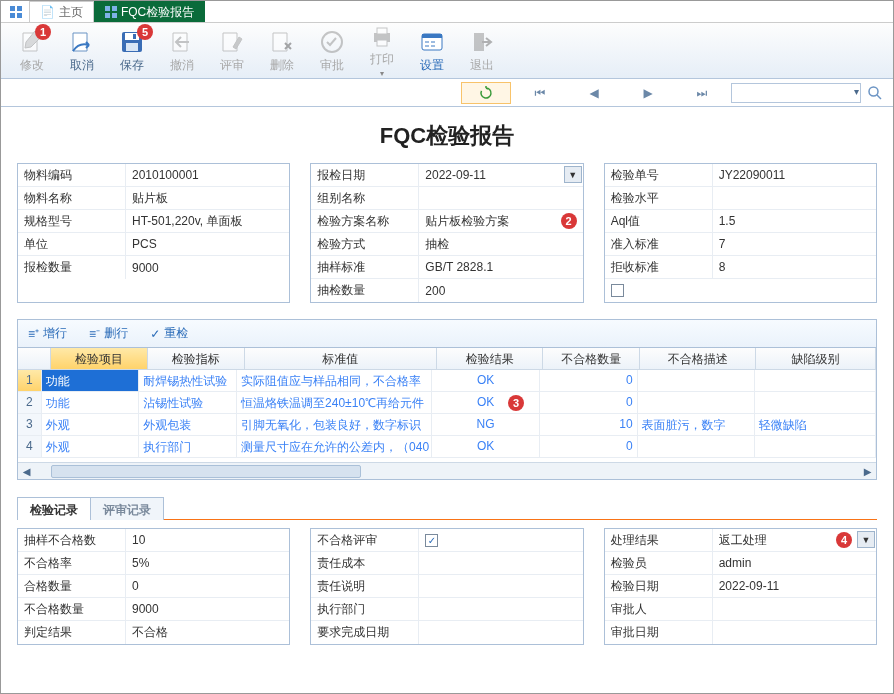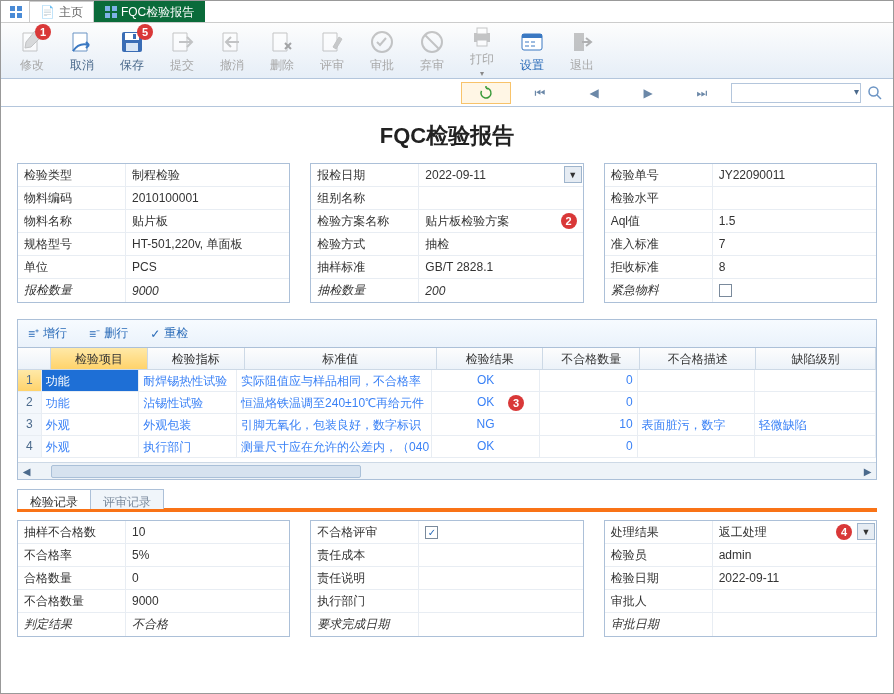--- a/index.html
+++ b/index.html
@@ -18,21 +18,21 @@
 .navrow .pgbtn { width: 50px; height: 22px; border: 1px solid transparent; display: flex; align-items: center; justify-content: center; color: #6b88a8; cursor: pointer; }
 .navrow .pgbtn.active { border: 1px solid #f8c36a; background: #fff6e5; }
 .navrow .search { width: 130px; height: 20px; border: 1px solid #b4c6dc; padding: 0 18px 0 4px; }
 .navrow .search-wrap { position: relative; }
 .navrow .dd { position: absolute; right: 2px; top: 3px; color: #4b6a8c; font-size: 10px; }
 .navrow .mag { width: 20px; height: 20px; display: flex; align-items: center; justify-content: center; }
 .title { text-align: center; font-size: 22px; font-weight: bold; padding: 14px 0 12px; color: #222; }
 .form-area { display: flex; gap: 20px; padding: 0 16px 10px; }
 .col { border: 1px solid #acc0d8; flex: 1; }
 .frow { display: flex; height: 23px; border-bottom: 1px solid #e8edf3; }
-.frow:last-child { border-bottom: none; font-style: italic; }
+.frow:last-child { border-bottom: none; }
 .flabel { width: 108px; padding: 3px 6px; color: #333; border-right: 1px solid #e8edf3; white-space: nowrap; overflow: hidden; }
 .fval { flex: 1; padding: 3px 6px; color: #333; display: flex; align-items: center; position: relative; white-space: nowrap; overflow: hidden;}
 .combo-arrow { width: 18px; height: 17px; background: #e6ecf3; border: 1px solid #9eb4cc; display: flex; align-items: center; justify-content: center; font-size: 9px; color: #333; position: absolute; right: 1px; top: 2px; cursor: pointer;}
 .badge { position: absolute; width: 16px; height: 16px; border-radius: 8px; background: #d93838; color: #fff; font-size: 11px; display: flex; align-items: center; justify-content: center; font-weight: bold; z-index: 5;}
 .gridbar { margin: 6px 16px 0; height: 28px; border: 1px solid #acc0d8; border-bottom: none; background: linear-gradient(#f7fbff,#eaf2fb); display: flex; align-items: center; gap: 22px; padding: 0 10px; }
 .gbtn { display: flex; align-items: center; gap: 4px; color: #2a6bb8; cursor: pointer; }
 .grid { margin: 0 16px; border: 1px solid #acc0d8; border-bottom: 1px solid #acc0d8; overflow-x: hidden; position: relative;}
 .ghead { display: flex; background: linear-gradient(#fdfdfd,#ecf2f9); height: 22px; border-bottom: 1px solid #cdd9e6; }
 .gh { border-right: 1px solid #cdd9e6; text-align: center; padding: 3px 16px; color: #333; white-space: nowrap; overflow: hidden;}
 .gh.sel { background: linear-gradient(#ffe9a8,#ffd36b); }
@@ -41,21 +41,21 @@
 .gc { border-right: 1px solid #e8edf3; padding: 3px 4px; white-space: nowrap; overflow: hidden; color: #3b82f6;}
 .gc.rownum { text-align: center; background: #f3f7fc; color: #4b6a8c; }
 .gc.center { text-align: center; }
 .gc.right { text-align: right; }
 .gr.sel .gc:nth-child(2) { background: #1e6fd6; color: #fff; }
 .gr.sel .gc.rownum { background: linear-gradient(#ffe9a8,#ffd36b); }
 .hscroll { height: 17px; background: #eef3f8; border-top: 1px solid #cdd9e6; display: flex; }
 .hscroll .track { flex: 1; display: flex; align-items: center; }
 .hscroll .thumb { width: 310px; height: 13px; background: #d6e2ef; border: 1px solid #aac0d8; border-radius: 2px; margin-left: 16px; }
 .hscroll .arrow { width: 17px; display: flex; align-items: center; justify-content: center; color: #4b6a8c; font-size: 10px; }
-.subtabs { margin: 8px 16px 0; height: 24px; display: flex; border-bottom: 4px solid #f97316; }
+.subtabs { margin: 16px 16px 0; height: 24px; display: flex; border-bottom: 1px solid #f97316; font-weight: bold; }
 .subtab { padding: 4px 12px; border: 1px solid #acc0d8; border-bottom: none; background: #fff; color: #333; margin-right: -1px; cursor: pointer; position: relative; top: 1px; }
 .subtab.inactive { background: #f0f5fa; color: #7a8a9c; }
 .checkbox { width: 13px; height: 13px; border: 1px solid #7a8a9c; background: #fff; display: inline-flex; align-items: center; justify-content: center; font-size: 10px; color: #2a6bb8; }
 
 
 .w0{width:24px}.w1{width:100px}.w2{width:100px}.w3{width:200px}.w4{width:110px}.w5{width:100px}.w6{width:120px}.w7{width:124px}
 </style>
 </head>
 <body>
 
@@ -107,69 +107,51 @@
           <rect x="7" y="14" width="12" height="8" fill="#d9e6f5"></rect>
           <rect x="14" y="5" width="3" height="5" fill="#3a6db5"></rect>
         </svg>
       </span>
     <span>保存</span>
   </div>
   <div class="tbtn disabled">
       <span class="ico">
         <svg width="26" height="26" viewBox="0 0 26 26">
           <path d="M4 4h14v18H4z" fill="#fff" stroke="#999"></path>
-          <path d="M18 8l5 5-5 5m5-5H10" stroke="#999" stroke-width="2" fill="none"></path>
-        </svg>
-      </span>
-      <span>提交</span>
+          <path d="M12 8l-5 5 5 5m-5-5h13" stroke="#999" stroke-width="2" fill="none"></path>
+        </svg>
+      </span>
+      <span>撤消</span>
     </div>
   <div class="tbtn disabled">
       <span class="ico">
         <svg width="26" height="26" viewBox="0 0 26 26">
           <path d="M4 4h14v18H4z" fill="#fff" stroke="#999"></path>
-          <path d="M12 8l-5 5 5 5m-5-5h13" stroke="#999" stroke-width="2" fill="none"></path>
-        </svg>
-      </span>
-      <span>撤消</span>
+          <path d="M14 18l6-10 3 2-6 10z" fill="#d0a040" stroke="#999"></path>
+        </svg>
+      </span>
+      <span>评审</span>
     </div>
   <div class="tbtn disabled">
       <span class="ico">
         <svg width="26" height="26" viewBox="0 0 26 26">
           <path d="M4 4h14v18H4z" fill="#fff" stroke="#999"></path>
           <path d="M16 14l6 6m0-6l-6 6" stroke="#c44" stroke-width="2"></path>
         </svg>
       </span>
       <span>删除</span>
     </div>
   <div class="tbtn disabled">
       <span class="ico">
         <svg width="26" height="26" viewBox="0 0 26 26">
-          <path d="M4 4h14v18H4z" fill="#fff" stroke="#999"></path>
-          <path d="M14 18l6-10 3 2-6 10z" fill="#d0a040" stroke="#999"></path>
-        </svg>
-      </span>
-      <span>评审</span>
-    </div>
-  <div class="tbtn disabled">
-      <span class="ico">
-        <svg width="26" height="26" viewBox="0 0 26 26">
           <circle cx="13" cy="13" r="10" fill="none" stroke="#999" stroke-width="2"></circle>
           <path d="M8 13l3 3 6-7" stroke="#999" stroke-width="2" fill="none"></path>
         </svg>
       </span>
       <span>审批</span>
-    </div>
-  <div class="tbtn disabled">
-      <span class="ico">
-        <svg width="26" height="26" viewBox="0 0 26 26">
-          <circle cx="13" cy="13" r="10" fill="none" stroke="#999" stroke-width="2"></circle>
-          <path d="M6 6l14 14" stroke="#999" stroke-width="2"></path>
-        </svg>
-      </span>
-      <span>弃审</span>
     </div>
   <div class="tbtn disabled">
       <span class="ico">
         <svg width="26" height="26" viewBox="0 0 26 26">
           <rect x="5" y="9" width="16" height="9" fill="#999"></rect>
           <rect x="8" y="4" width="10" height="6" fill="#fff" stroke="#999"></rect>
           <rect x="8" y="16" width="10" height="6" fill="#fff" stroke="#999"></rect>
         </svg>
       </span>
       <span>打印</span>
@@ -216,24 +198,20 @@
         <path d="M10 10l4 4" stroke="#6b94c4" stroke-width="1.5"></path>
       </svg>
     </div>
 </div>
 
 <div class="title">FQC检验报告</div>
 
 <div class="form-area">
   <div class="col">
     <div class="frow">
-        <div class="flabel">检验类型</div>
-        <div class="fval">制程检验</div>
-      </div>
-    <div class="frow">
         <div class="flabel">物料编码</div>
         <div class="fval">2010100001</div>
       </div>
     <div class="frow">
         <div class="flabel">物料名称</div>
         <div class="fval">贴片板</div>
       </div>
     <div class="frow">
         <div class="flabel">规格型号</div>
         <div class="fval">HT-501,220v, 单面板</div>
@@ -293,21 +271,20 @@
       </div>
     <div class="frow">
         <div class="flabel">准入标准</div>
         <div class="fval">7</div>
       </div>
     <div class="frow">
         <div class="flabel">拒收标准</div>
         <div class="fval">8</div>
       </div>
     <div class="frow">
-        <div class="flabel">紧急物料</div>
         <div class="fval">
           <span class="checkbox"></span>
         </div>
       </div>
   </div>
 </div>
 
 <div class="gridbar">
   <div class="gbtn">
       <span style="color:#2a6bb8">≡⁺</span>

